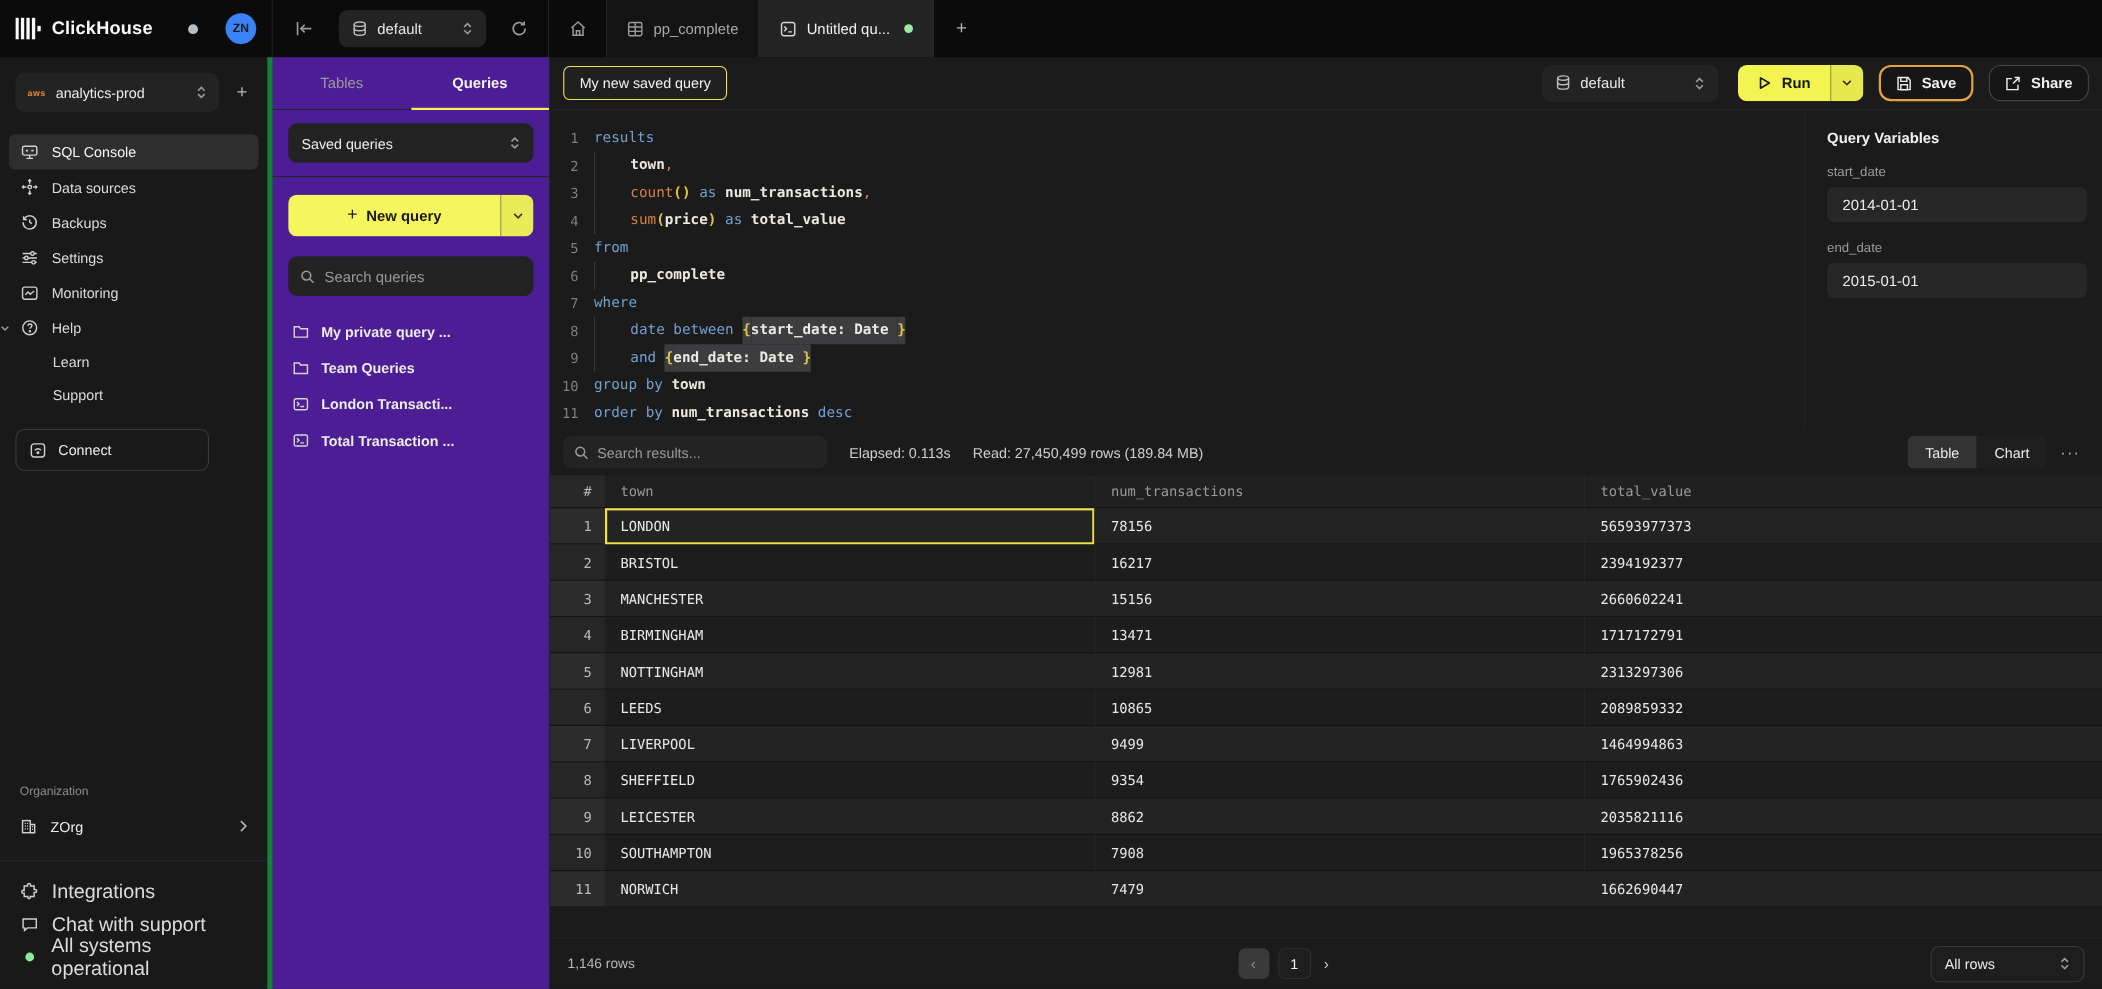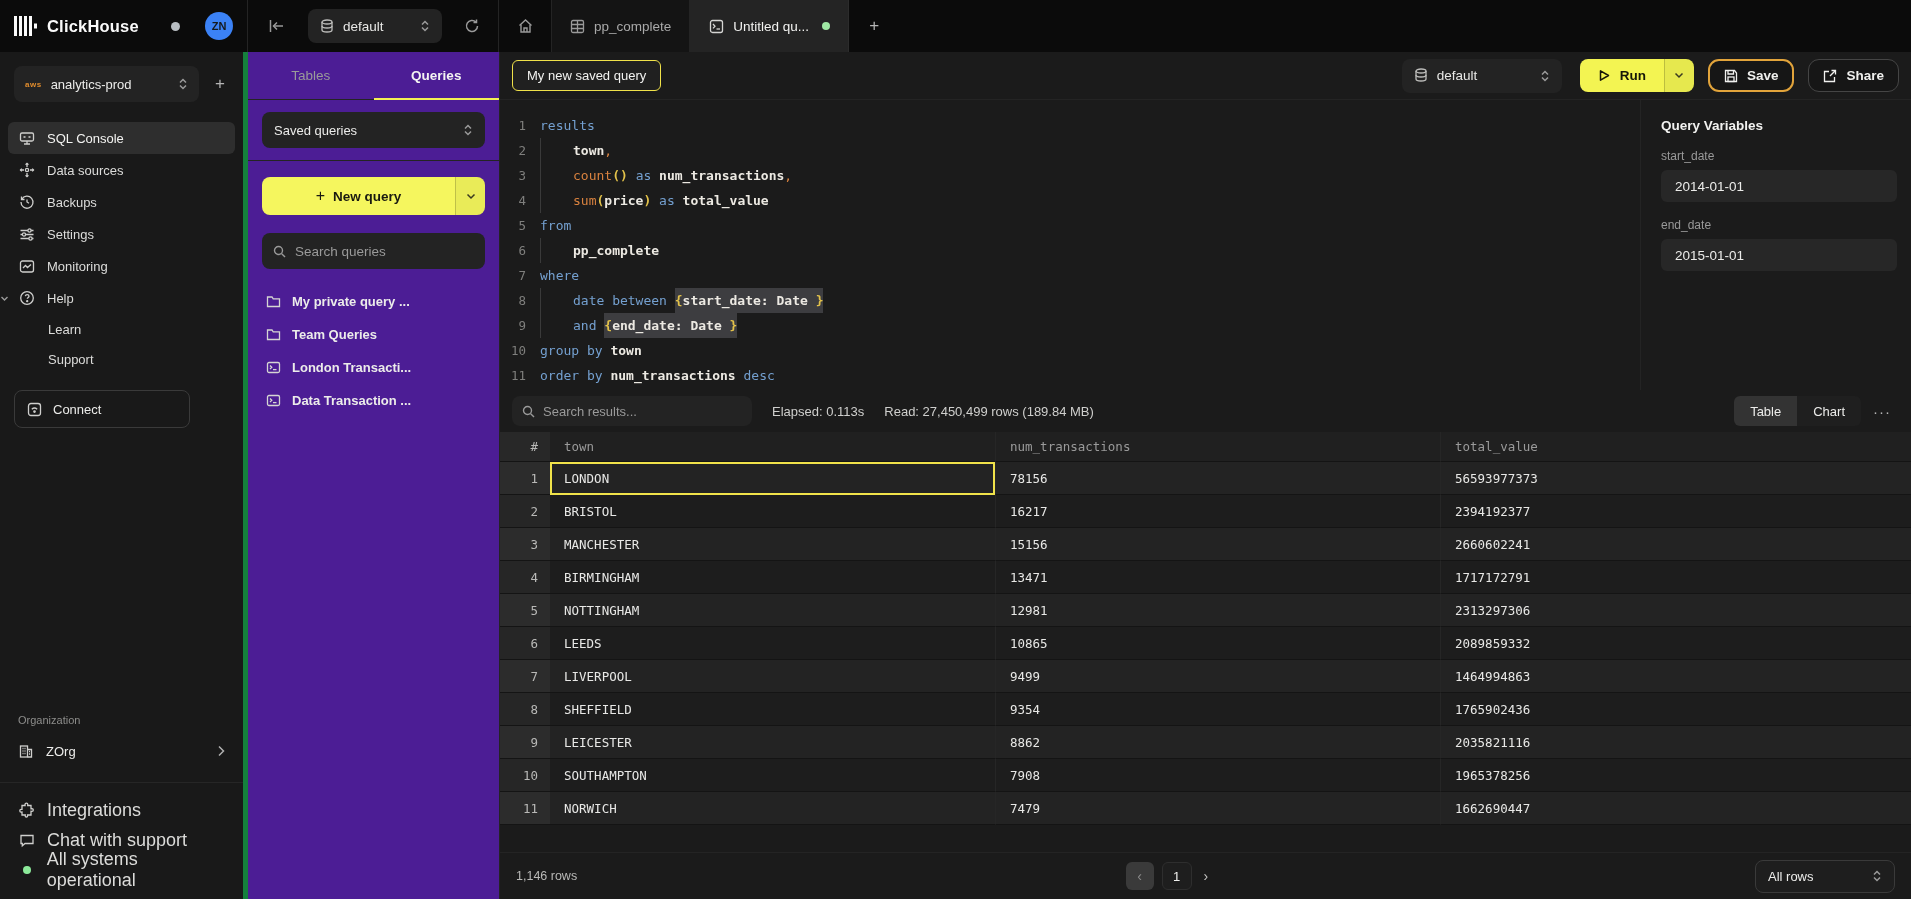--- a/index.html
+++ b/index.html
@@ -423,21 +423,21 @@
           <span>London Transacti...</span>
         </div>
         <div class="qitem">
           <span class="nico">
               <svg width="15" height="13" viewBox="0 0 15 13" fill="none" stroke="currentColor" stroke-width="1.3">
                 <rect x="1.5" y="1.5" width="12" height="10" rx="1.5"></rect>
                 <path d="M4 4.5 5.8 6.3 4 8.1"></path>
                 <path d="M7 8.6h3.5"></path>
               </svg>
             </span>
-          <span>Data Transaction ...</span>
+          <span>Total Transaction ...</span>
         </div>
       </div>
     </div>
 
     <div class="main">
       <div class="toolbar">
         <div class="savedq-chip">My new saved query</div>
         <div class="tool-right">
           <span class="tb-select" style="background:#232323;min-width:160px;">
             <span>

